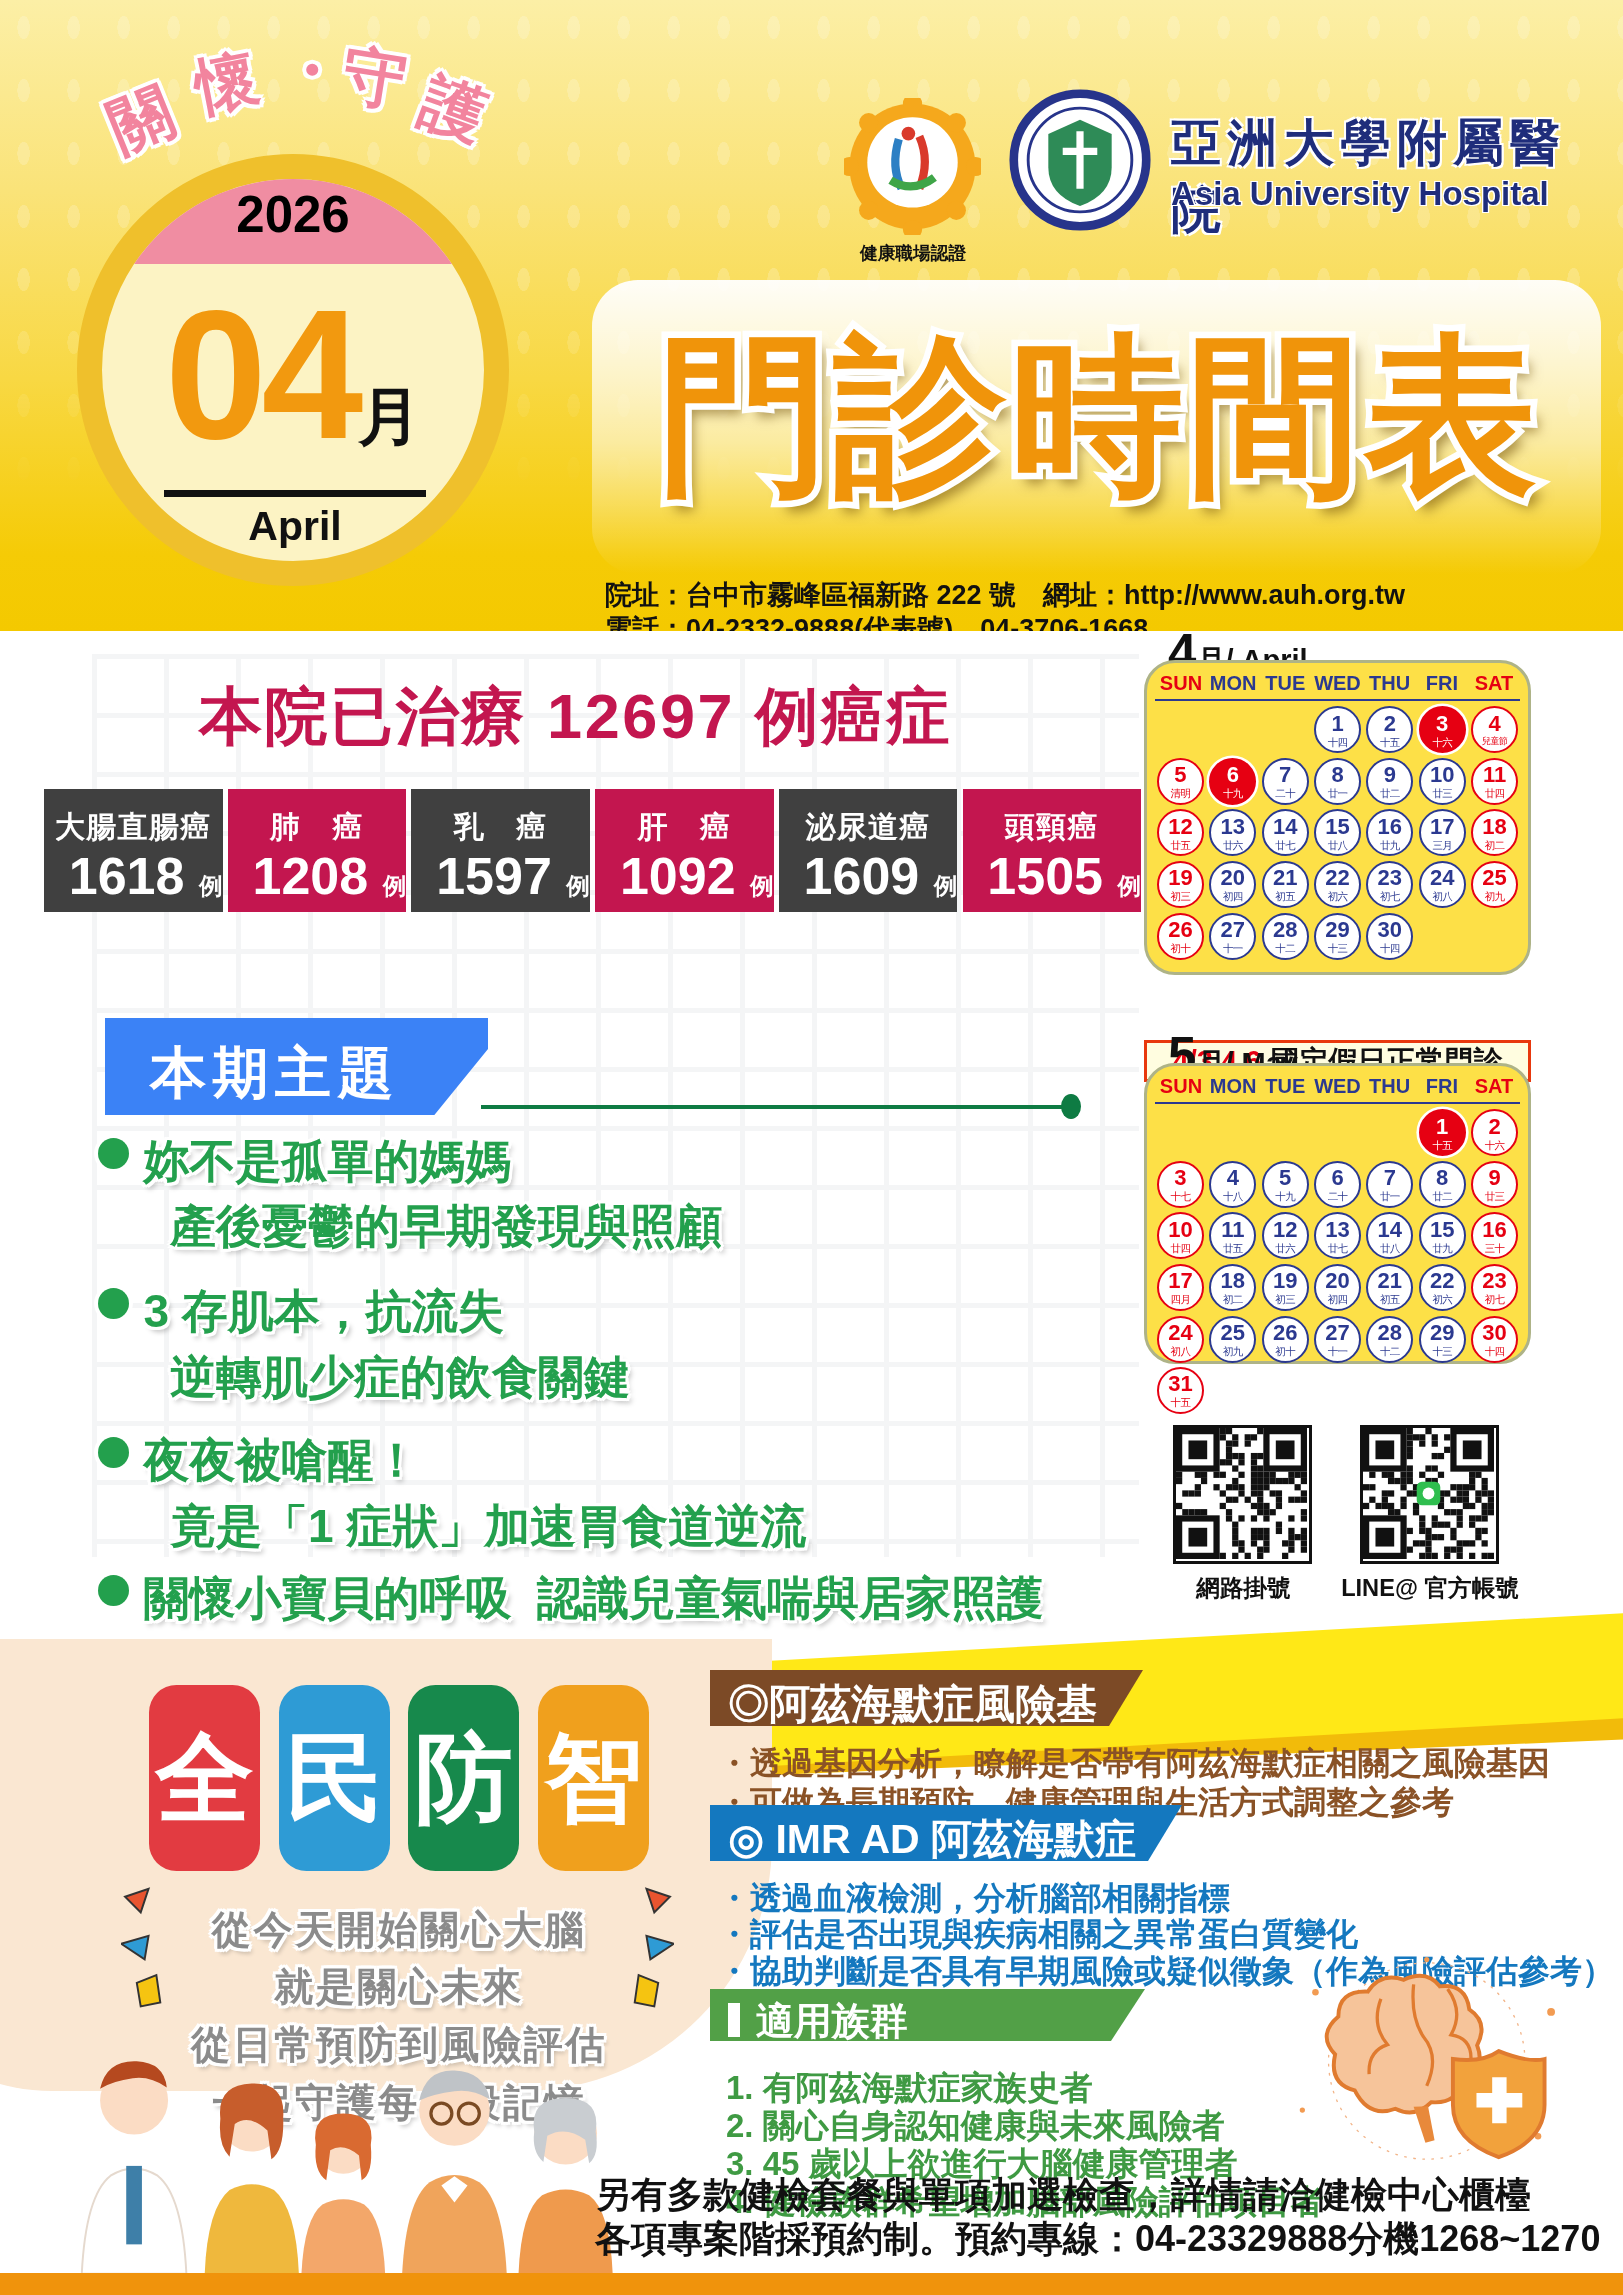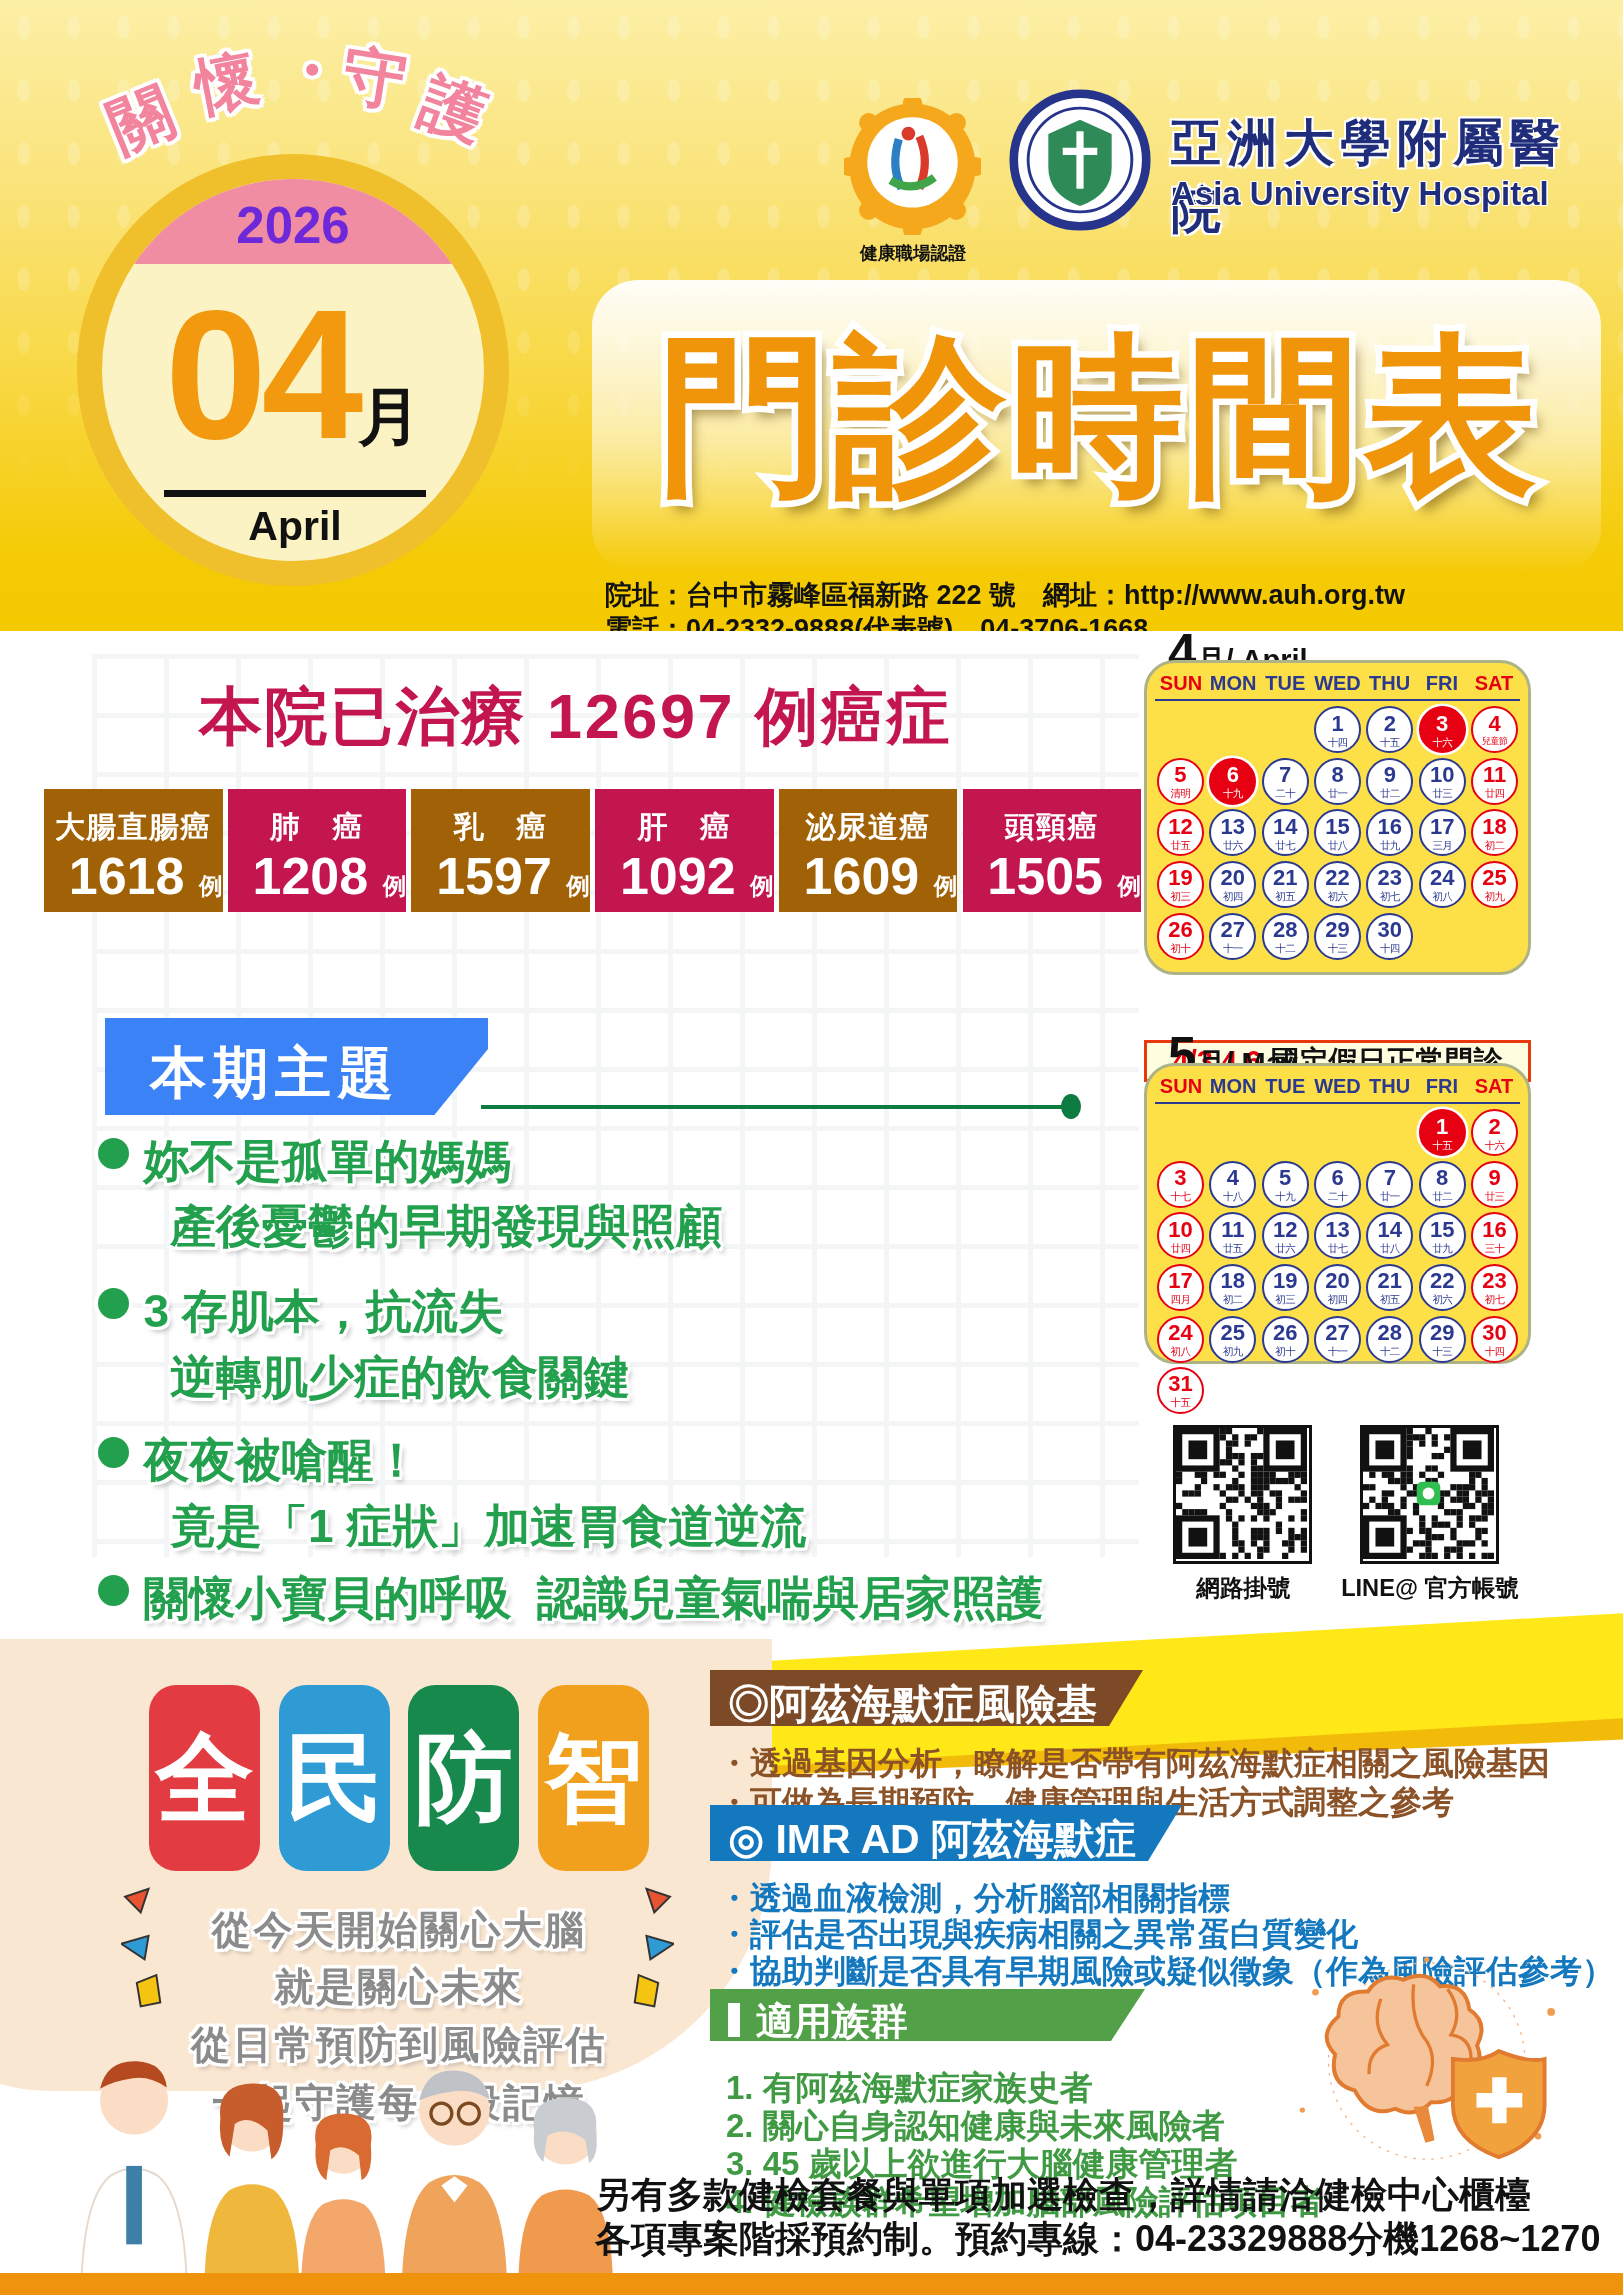--- a/index.html
+++ b/index.html
@@ -16,21 +16,21 @@
     mask-image:linear-gradient(180deg,#000 55%,transparent 100%);}
 
   
   .arc-char{position:absolute;font-weight:bold;font-size:63px;color:#F2849E;
     text-shadow:-3.3px -3.3px 0 #fff,3.3px -3.3px 0 #fff,-3.3px 3.3px 0 #fff,3.3px 3.3px 0 #fff,0 -3.9px 0 #fff,0 3.9px 0 #fff,-3.9px 0 0 #fff,3.9px 0 0 #fff;}
 
   
   .badge{position:absolute;left:77px;top:154px;width:432px;height:432px;border-radius:50%;
     background:#FCF3C4;border:25px solid #EFC02C;box-sizing:border-box;overflow:hidden;}
   .badge-cap{position:absolute;left:0;top:0;width:100%;height:85px;background:#F08DA2;}
-  .badge-year{position:absolute;left:0;top:17px;width:100%;text-align:center;color:#6d28d9;font-size:51px;font-weight:bold;}
+  .badge-year{position:absolute;left:0;top:6px;width:100%;text-align:center;color:#000000;font-size:51px;font-weight:bold;}
   .badge-month-row{position:absolute;left:0;top:98px;width:100%;text-align:center;}
   .badge-month{font-size:183px;line-height:196px;font-weight:bold;color:#F2990F;letter-spacing:-5.2px;}
   .badge-month-suffix{font-size:63px;font-weight:bold;color:#111;}
   .badge-line{position:absolute;left:62px;top:311px;width:262px;height:6.5px;background:#111;}
   .badge-month-en{position:absolute;left:0;top:324px;width:386px;text-align:center;font-size:41px;font-weight:bold;color:#111;}
 
   
   .cert-logo{position:absolute;left:844px;top:98px;width:137px;height:137px;}
   .cert-caption{position:absolute;left:818px;top:241px;width:190px;text-align:center;font-size:17.7px;color:#111;font-weight:bold;}
   .hosp-logo{position:absolute;left:1008px;top:88px;width:144px;height:144px;}
@@ -53,21 +53,21 @@
   
   .main-bg{position:absolute;left:0;top:631px;width:1623px;height:1021px;background:#fff;}
   .watermark{position:absolute;left:92px;top:654px;width:1047px;height:903px;opacity:.06;
     background-image:repeating-linear-gradient(90deg,#5a6b75 0 5.2px,transparent 5.2px 72px),
                      repeating-linear-gradient(180deg,#5a6b75 0 5.2px,transparent 5.2px 59px);}
 
   .stats-title{position:absolute;left:65px;top:674px;width:1021px;text-align:center;
     font-size:63px;font-weight:bold;color:#C3164F;letter-spacing:2.6px;}
   .stats-row{position:absolute;left:44px;top:789px;width:1097px;display:flex;gap:5.2px;}
   .stat-cell{flex:1;height:105px;color:#fff;text-align:center;padding-top:18.3px;box-sizing:border-box;height:123px;}
-  .stat-cell.teal{background:#a16207;}
+  .stat-cell.teal{background:#404040;}
   .stat-cell.pink{background:#C3164F;}
   .stat-label{font-size:30px;font-weight:bold;letter-spacing:1.3px;}
   .stat-value{font-size:52px;font-weight:bold;line-height:56px;text-align:right;}
   .stat-unit{font-size:23.6px;font-weight:bold;}
 
   .topic-banner{position:absolute;left:105px;top:1018px;width:383px;height:97px;background:#3b82f6;
     clip-path:polygon(0 0,100% 0,100% 32%,86% 100%,0 100%);}
   .topic-banner-label{position:absolute;left:0;top:18.3px;width:340px;text-align:center;color:#fff;font-size:56px;font-weight:bold;letter-spacing:6.5px;}
   .topic-line{position:absolute;left:481px;top:1105px;width:589px;height:3.9px;background:#0E7B43;}
   .topic-dot{position:absolute;left:1061px;top:1094px;width:19.6px;height:25px;border-radius:50%;background:#0E7B43;}

